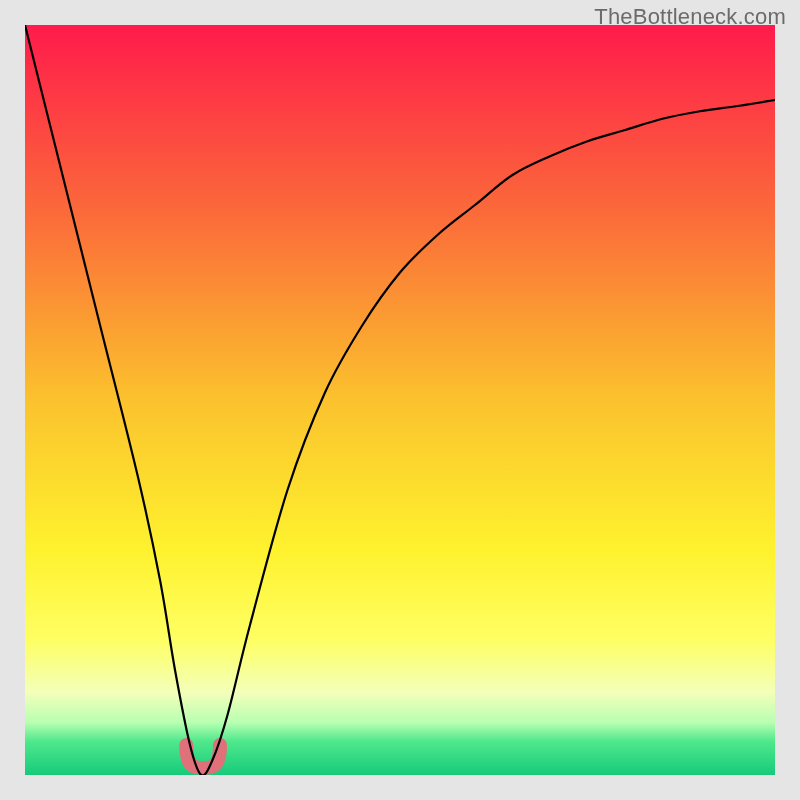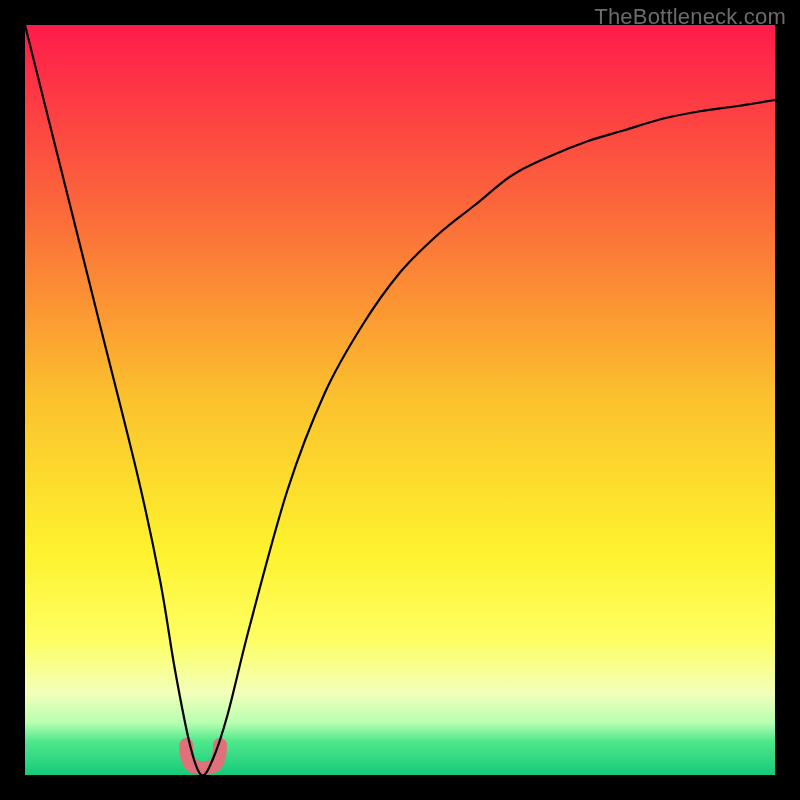--- a/index.html
+++ b/index.html
@@ -6,21 +6,21 @@
     margin: 0;
     padding: 0;
     width: 800px;
     height: 800px;
     overflow: hidden;
     font-family: Arial, Helvetica, sans-serif;
   }
   .frame {
     width: 800px;
     height: 800px;
-    background: #000000;
+    background: #e5e5e5;
     position: relative;
   }
   .watermark {
     position: absolute;
     top: 4px;
     right: 14px;
     color: #6b6b6b;
     font-size: 22px;
     letter-spacing: 0.2px;
     z-index: 5;

